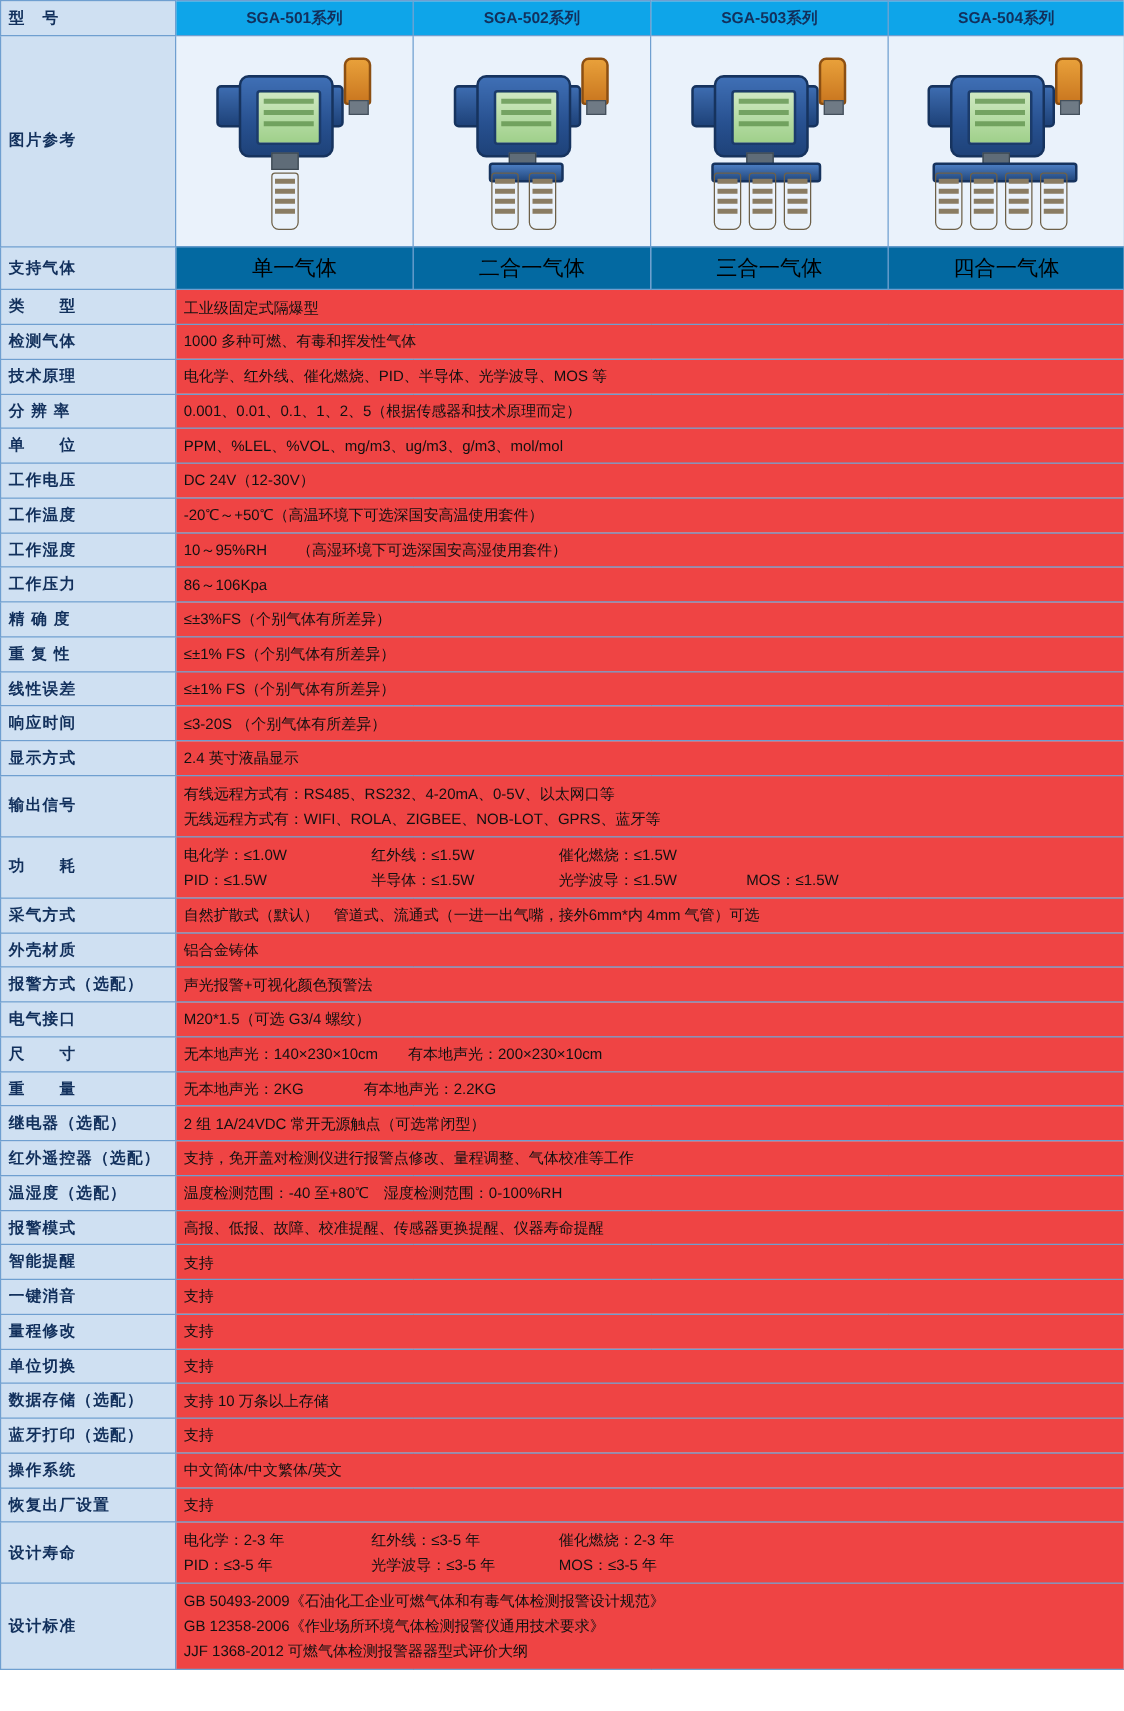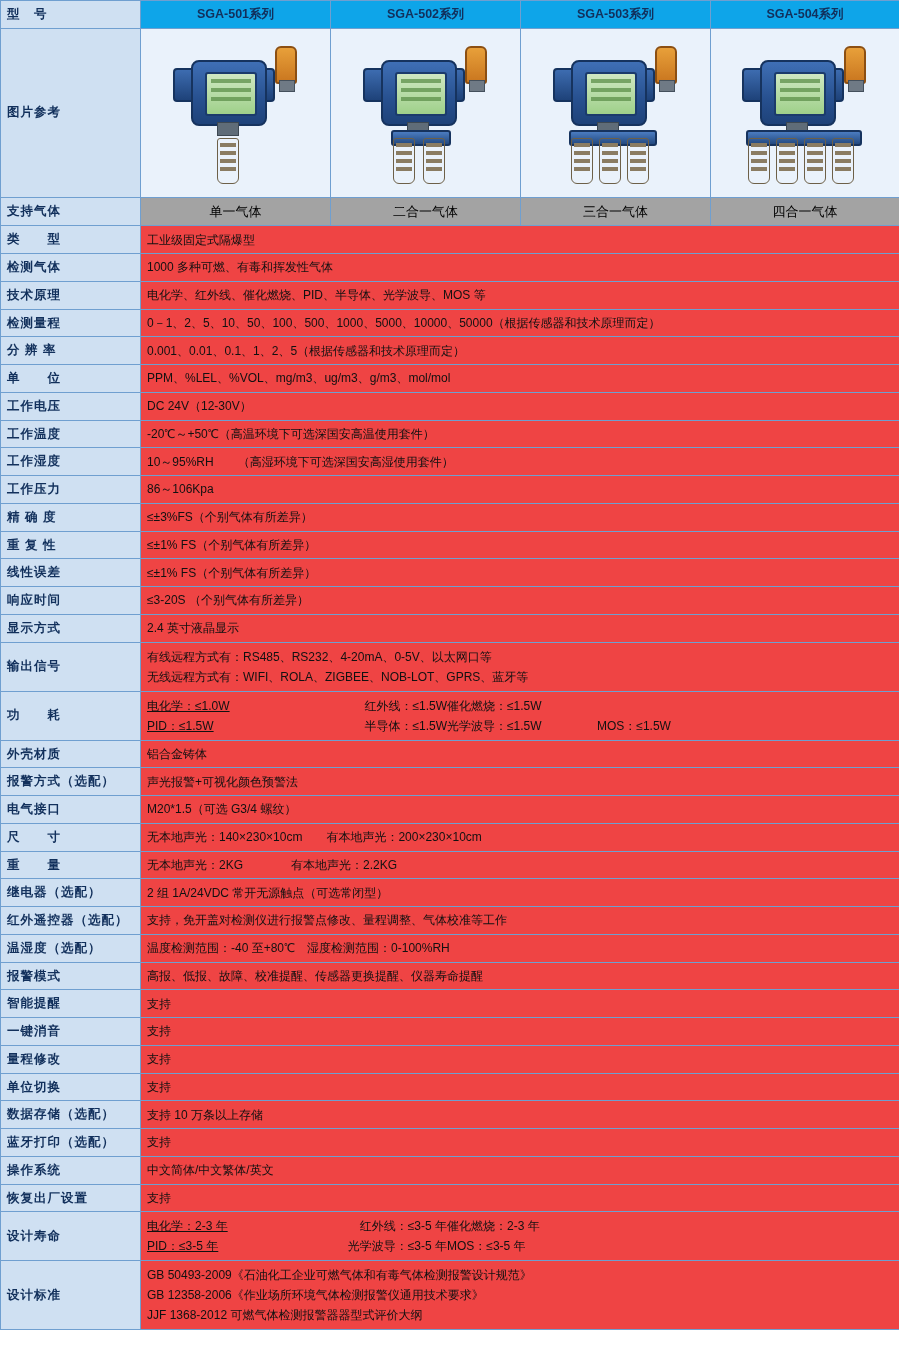--- a/index.html
+++ b/index.html
@@ -40,36 +40,36 @@
     padding-left: 10px;
   }
   td.model-head {
     background: #0ea5e9;
     text-align: center;
     font-weight: bold;
     color: #12305c;
     font-size: 12.5px;
   }
   td.gas-cell {
-    background: #a3a3a3;
+    background: #0369a1;
     text-align: center;
-    font-size: 13px;
+    font-size: 17px;
     margin-left: 12px;
   }
   td.img-cell {
     background: #eaf2fb;
     text-align: center;
     height: 160px;
     padding: 0;
   }
   .multiline div { padding: 1px 0; }
   .pw-row { display: flex; width: 100%; }
   .pw-row > span { display: inline-block; }
-  .w-ec { width: 150px; text-decoration: underline; }
-  .w-ir { width: 150px; text-align: right; }
+  .w-ec { width: 150px; }
+  .w-ir { width: 150px; }
   .w-cc { width: 150px; }
   .w-ms { width: 120px; }
   
   .device {
     position: relative;
     width: 150px;
     height: 150px;
     margin: 0 auto;
   }
   .dev-body {
@@ -324,24 +324,20 @@
     </tr>
     <tr>
       <td class="label">检测气体</td>
       <td class="value" colspan="4">1000 多种可燃、有毒和挥发性气体</td>
     </tr>
     <tr>
       <td class="label">技术原理</td>
       <td class="value" colspan="4">电化学、红外线、催化燃烧、PID、半导体、光学波导、MOS 等</td>
     </tr>
     <tr>
-      <td class="label">检测量程</td>
-      <td class="value" colspan="4">0－1、2、5、10、50、100、500、1000、5000、10000、50000（根据传感器和技术原理而定）</td>
-    </tr>
-    <tr>
       <td class="label">分 辨 率</td>
       <td class="value" colspan="4">0.001、0.01、0.1、1、2、5（根据传感器和技术原理而定）</td>
     </tr>
     <tr>
       <td class="label">单　　位</td>
       <td class="value" colspan="4">PPM、%LEL、%VOL、mg/m3、ug/m3、g/m3、mol/mol</td>
     </tr>
     <tr>
       <td class="label">工作电压</td>
       <td class="value" colspan="4">DC 24V（12-30V）</td>
@@ -398,20 +394,24 @@
         <div class="pw-row">
           <span class="w-ec"><span>PID：</span><span>≤1.5W</span></span>
           <span class="w-ir"><span>半导体：</span><span>≤1.5W</span></span>
           <span class="w-cc"><span>光学波导：</span><span>≤1.5W</span></span>
           <span class="w-ms"><span>MOS：</span><span>≤1.5W</span></span>
         </div>
       </td>
     </tr>
 
     <tr>
+      <td class="label">采气方式</td>
+      <td class="value" colspan="4">自然扩散式（默认）　管道式、流通式（一进一出气嘴，接外6mm*内 4mm 气管）可选</td>
+    </tr>
+    <tr>
       <td class="label">外壳材质</td>
       <td class="value" colspan="4">铝合金铸体</td>
     </tr>
     <tr>
       <td class="label">报警方式（选配）</td>
       <td class="value" colspan="4">声光报警+可视化颜色预警法</td>
     </tr>
     <tr>
       <td class="label">电气接口</td>
       <td class="value" colspan="4">M20*1.5（可选 G3/4 螺纹）</td>

